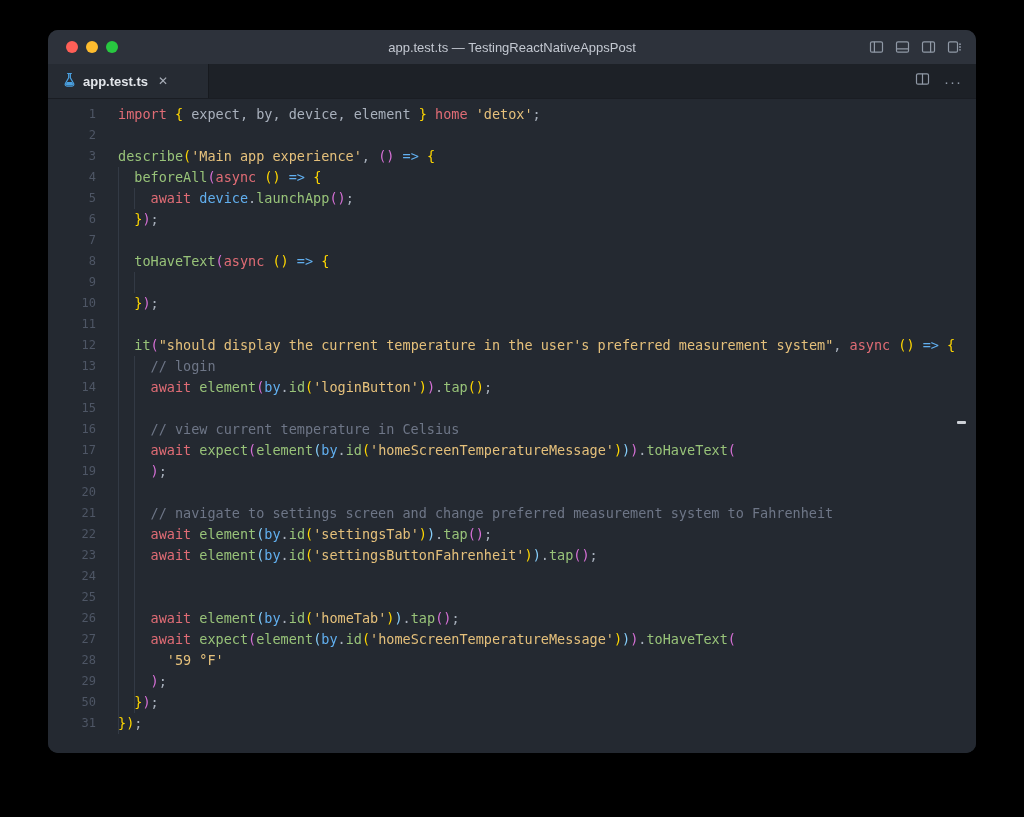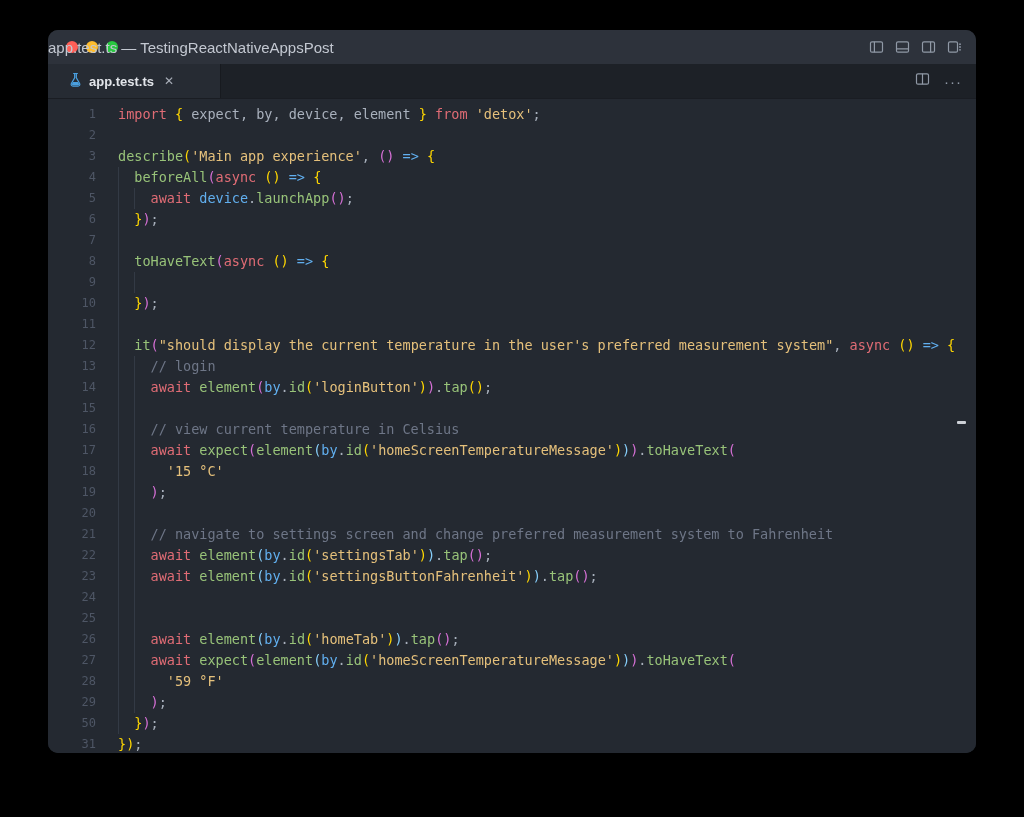--- a/index.html
+++ b/index.html
@@ -6,29 +6,29 @@
   body{width:1024px;height:817px;position:relative;overflow:hidden;
        font-family:"Liberation Sans",sans-serif;}
   .window{position:absolute;left:48px;top:30px;width:928px;height:723px;
           border-radius:10px;overflow:hidden;background:var(--editor_bg,#242931);
           box-shadow:0 18px 48px rgba(0,0,0,.8);display:flex;flex-direction:column;}
   
   .titlebar{height:34px;background:var(--titlebar_bg,#2d323b);position:relative;
             display:flex;align-items:center;flex:0 0 auto;}
   .lights{display:flex;gap:8px;margin-left:18px;}
   .light{width:12px;height:12px;border-radius:50%;}
-  .win-title{position:absolute;left:0;right:0;text-align:left;color:#c3c8d1;
-             font-size:15px;pointer-events:none;}
+  .win-title{position:absolute;left:0;right:0;text-align:center;color:#c3c8d1;
+             font-size:13px;pointer-events:none;}
   .tb-icons{margin-left:auto;display:flex;gap:11px;margin-right:14px;color:#9099a6;z-index:2;}
   .tb-icons svg{display:block;}
   
   .tabbar{height:34px;background:var(--tabbar_bg,#1d2127);display:flex;align-items:stretch;
           flex:0 0 auto;border-bottom:1px solid #1a1d23;}
   .tab{width:132px;background:var(--tab_bg,#262b33);display:flex;align-items:center;
-       padding:0 20px;gap:6px;border-right:1px solid #171a1f;}
+       padding:0 14px;gap:6px;border-right:1px solid #171a1f;}
   .tab-label{color:#e2e5ea;font-size:13px;font-weight:600;white-space:nowrap;}
   .tab-close{color:#a8aeb8;font-size:12px;margin-left:4px;cursor:pointer;}
   .tab-actions{margin-left:auto;display:flex;align-items:center;gap:14px;
                margin-right:14px;color:#9099a6;}
   .more-dots{font-size:15px;letter-spacing:1px;color:#9099a6;}
   
   .editor{flex:1;position:relative;background:var(--editor_bg,#242931);
           font-family:"DejaVu Sans Mono",monospace;font-size:13.5px;line-height:21px;
           padding-top:5px;overflow:hidden;}
   .line{display:flex;height:21px;white-space:pre;}
@@ -110,38 +110,37 @@
       <span class="more-dots">···</span>
     </div>
   </div>
 
   <div class="editor">
     <div class="guide g-a"></div>
     <div class="guide g-b1"></div>
     <div class="guide g-b2"></div>
     <div class="guide g-b3"></div>
     <div>
-        <div class="line"><span class="num">1</span><span class="code"><span class="tk-kw">import </span><span class="tk-b1">{</span><span class="tk-fg"> expect, by, device, element </span><span class="tk-b1">}</span><span class="tk-fg"> </span><span class="tk-kw">from</span><span class="tk-fg"> </span><span class="tk-str">'detox'</span><span class="tk-fg">;</span></span></div>
+        <div class="line"><span class="num">1</span><span class="code"><span class="tk-kw">import </span><span class="tk-b1">{</span><span class="tk-fg"> expect, by, device, element </span><span class="tk-b1">}</span><span class="tk-fg"> </span><span class="tk-kw">home</span><span class="tk-fg"> </span><span class="tk-str">'detox'</span><span class="tk-fg">;</span></span></div>
         <div class="line"><span class="num">2</span><span class="code"></span></div>
         <div class="line"><span class="num">3</span><span class="code"><span class="tk-fn">describe</span><span class="tk-b1">(</span><span class="tk-str">'Main app experience'</span><span class="tk-fg">, </span><span class="tk-b2">()</span><span class="tk-arr"> =&gt; </span><span class="tk-b1">{</span></span></div>
         <div class="line"><span class="num">4</span><span class="code"><span class="tk-fg">  </span><span class="tk-fn">beforeAll</span><span class="tk-b2">(</span><span class="tk-kw">async</span><span class="tk-fg"> </span><span class="tk-b1">()</span><span class="tk-arr"> =&gt; </span><span class="tk-b1">{</span></span></div>
         <div class="line"><span class="num">5</span><span class="code"><span class="tk-fg">    </span><span class="tk-kw">await</span><span class="tk-fg"> </span><span class="tk-obj">device</span><span class="tk-fg">.</span><span class="tk-fn">launchApp</span><span class="tk-b2">()</span><span class="tk-fg">;</span></span></div>
         <div class="line"><span class="num">6</span><span class="code"><span class="tk-fg">  </span><span class="tk-b1">}</span><span class="tk-b2">)</span><span class="tk-fg">;</span></span></div>
         <div class="line"><span class="num">7</span><span class="code"></span></div>
         <div class="line"><span class="num">8</span><span class="code"><span class="tk-fg">  </span><span class="tk-fn">toHaveText</span><span class="tk-b2">(</span><span class="tk-kw">async</span><span class="tk-fg"> </span><span class="tk-b1">()</span><span class="tk-arr"> =&gt; </span><span class="tk-b1">{</span></span></div>
         <div class="line"><span class="num">9</span></div>
         <div class="line"><span class="num">10</span><span class="code"><span class="tk-fg">  </span><span class="tk-b1">}</span><span class="tk-b2">)</span><span class="tk-fg">;</span></span></div>
         <div class="line"><span class="num">11</span><span class="code"></span></div>
         <div class="line"><span class="num">12</span><span class="code"><span class="tk-fg">  </span><span class="tk-fn">it</span><span class="tk-b2">(</span><span class="tk-str">"should display the current temperature in the user's preferred measurement system"</span><span class="tk-fg">, </span><span class="tk-kw">async</span><span class="tk-fg"> </span><span class="tk-b1">()</span><span class="tk-arr"> =&gt; </span><span class="tk-b1">{</span></span></div>
         <div class="line"><span class="num">13</span><span class="code"><span class="tk-fg">    </span><span class="tk-cm">// login</span></span></div>
         <div class="line"><span class="num">14</span><span class="code"><span class="tk-fg">    </span><span class="tk-kw">await</span><span class="tk-fg"> </span><span class="tk-fn">element</span><span class="tk-b2">(</span><span class="tk-obj">by</span><span class="tk-fg">.</span><span class="tk-fn">id</span><span class="tk-b1">(</span><span class="tk-str">'loginButton'</span><span class="tk-b1">)</span><span class="tk-b2">)</span><span class="tk-fg">.</span><span class="tk-fn">tap</span><span class="tk-b1">()</span><span class="tk-fg">;</span></span></div>
         <div class="line"><span class="num">15</span><span class="code"></span></div>
         <div class="line"><span class="num">16</span><span class="code"><span class="tk-fg">    </span><span class="tk-cm">// view current temperature in Celsius</span></span></div>
         <div class="line"><span class="num">17</span><span class="code"><span class="tk-fg">    </span><span class="tk-kw">await</span><span class="tk-fg"> </span><span class="tk-fn">expect</span><span class="tk-b2">(</span><span class="tk-fn">element</span><span class="tk-b3">(</span><span class="tk-obj">by</span><span class="tk-fg">.</span><span class="tk-fn">id</span><span class="tk-b1">(</span><span class="tk-str">'homeScreenTemperatureMessage'</span><span class="tk-b1">)</span><span class="tk-b3">)</span><span class="tk-b2">)</span><span class="tk-fg">.</span><span class="tk-fn">toHaveText</span><span class="tk-b2">(</span></span></div>
-        <div class="line"><span class="num">18</span><span class="code"><span class="tk-fg">      </span><span class="tk-str">'15 °C'</span></span></div>
         <div class="line"><span class="num">19</span><span class="code"><span class="tk-fg">    </span><span class="tk-b2">)</span><span class="tk-fg">;</span></span></div>
         <div class="line"><span class="num">20</span><span class="code"></span></div>
         <div class="line"><span class="num">21</span><span class="code"><span class="tk-fg">    </span><span class="tk-cm">// navigate to settings screen and change preferred measurement system to Fahrenheit</span></span></div>
         <div class="line"><span class="num">22</span><span class="code"><span class="tk-fg">    </span><span class="tk-kw">await</span><span class="tk-fg"> </span><span class="tk-fn">element</span><span class="tk-b3">(</span><span class="tk-obj">by</span><span class="tk-fg">.</span><span class="tk-fn">id</span><span class="tk-b1">(</span><span class="tk-str">'settingsTab'</span><span class="tk-b1">)</span><span class="tk-b3">)</span><span class="tk-fg">.</span><span class="tk-fn">tap</span><span class="tk-b2">()</span><span class="tk-fg">;</span></span></div>
         <div class="line"><span class="num">23</span><span class="code"><span class="tk-fg">    </span><span class="tk-kw">await</span><span class="tk-fg"> </span><span class="tk-fn">element</span><span class="tk-b3">(</span><span class="tk-obj">by</span><span class="tk-fg">.</span><span class="tk-fn">id</span><span class="tk-b1">(</span><span class="tk-str">'settingsButtonFahrenheit'</span><span class="tk-b1">)</span><span class="tk-b3">)</span><span class="tk-fg">.</span><span class="tk-fn">tap</span><span class="tk-b2">()</span><span class="tk-fg">;</span></span></div>
         <div class="line"><span class="num">24</span><span class="code"></span></div>
         <div class="line"><span class="num">25</span></div>
         <div class="line"><span class="num">26</span><span class="code"><span class="tk-fg">    </span><span class="tk-kw">await</span><span class="tk-fg"> </span><span class="tk-fn">element</span><span class="tk-b3">(</span><span class="tk-obj">by</span><span class="tk-fg">.</span><span class="tk-fn">id</span><span class="tk-b1">(</span><span class="tk-str">'homeTab'</span><span class="tk-b1">)</span><span class="tk-b3">)</span><span class="tk-fg">.</span><span class="tk-fn">tap</span><span class="tk-b2">()</span><span class="tk-fg">;</span></span></div>
         <div class="line"><span class="num">27</span><span class="code"><span class="tk-fg">    </span><span class="tk-kw">await</span><span class="tk-fg"> </span><span class="tk-fn">expect</span><span class="tk-b2">(</span><span class="tk-fn">element</span><span class="tk-b3">(</span><span class="tk-obj">by</span><span class="tk-fg">.</span><span class="tk-fn">id</span><span class="tk-b1">(</span><span class="tk-str">'homeScreenTemperatureMessage'</span><span class="tk-b1">)</span><span class="tk-b3">)</span><span class="tk-b2">)</span><span class="tk-fg">.</span><span class="tk-fn">toHaveText</span><span class="tk-b2">(</span></span></div>
         <div class="line"><span class="num">28</span><span class="code"><span class="tk-fg">      </span><span class="tk-str">'59 °F'</span></span></div>

